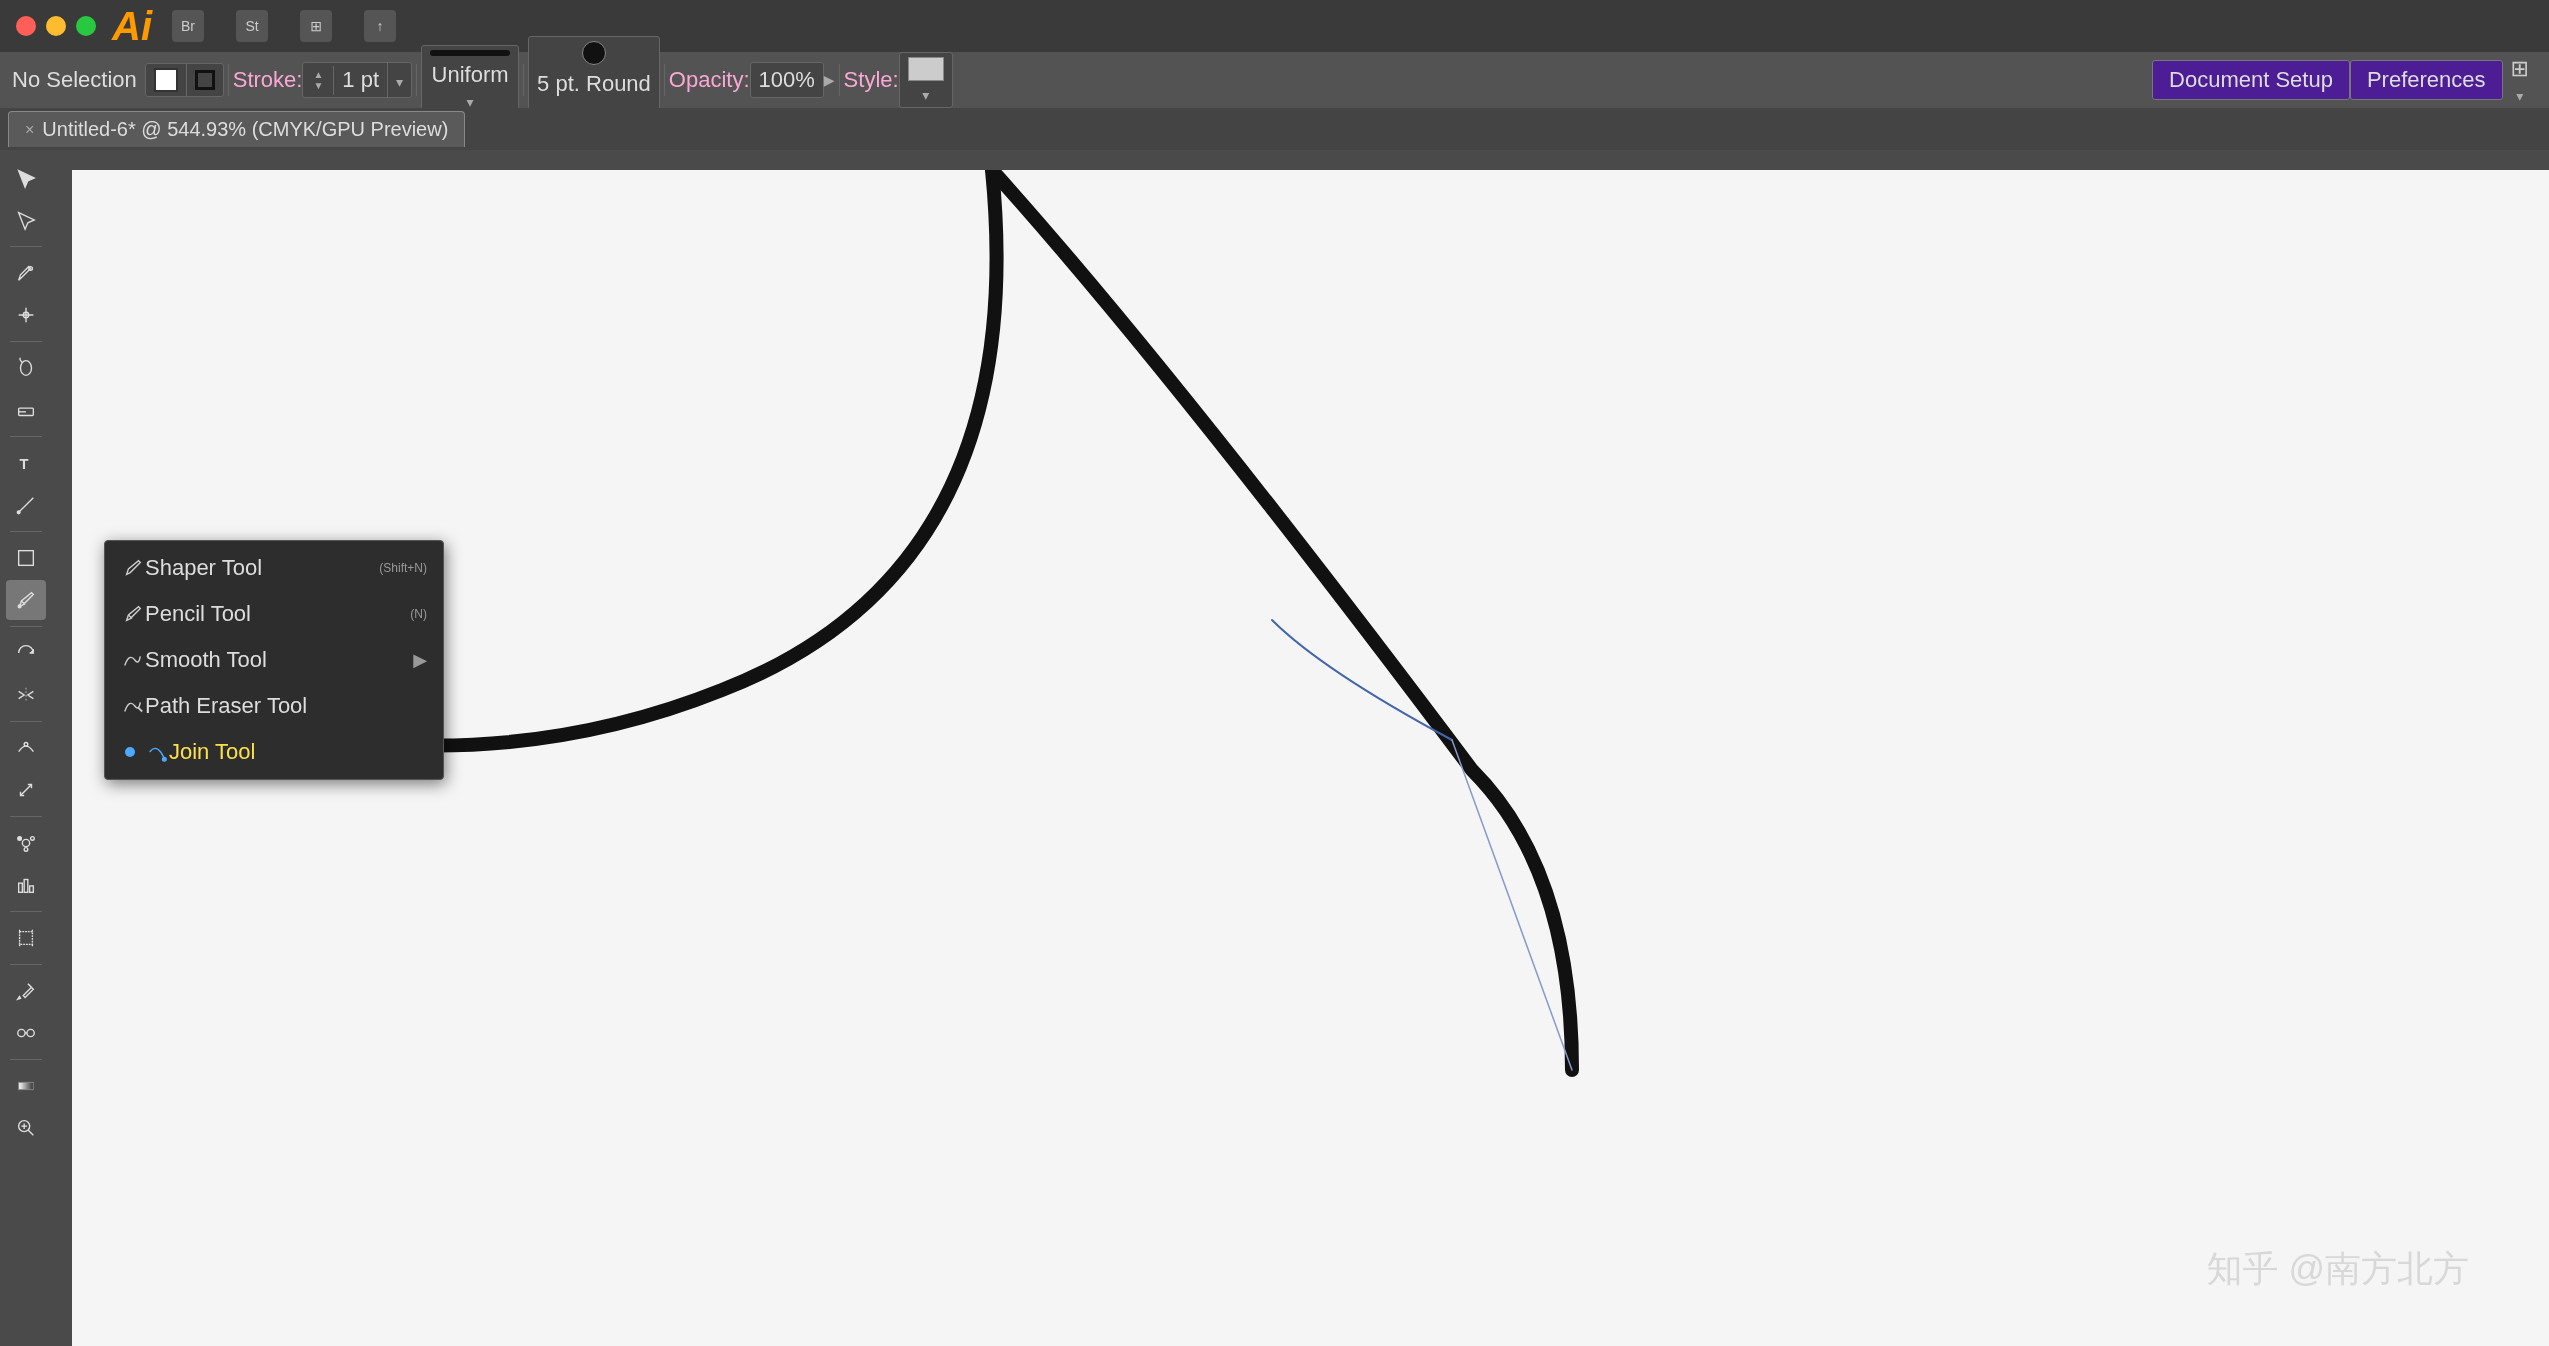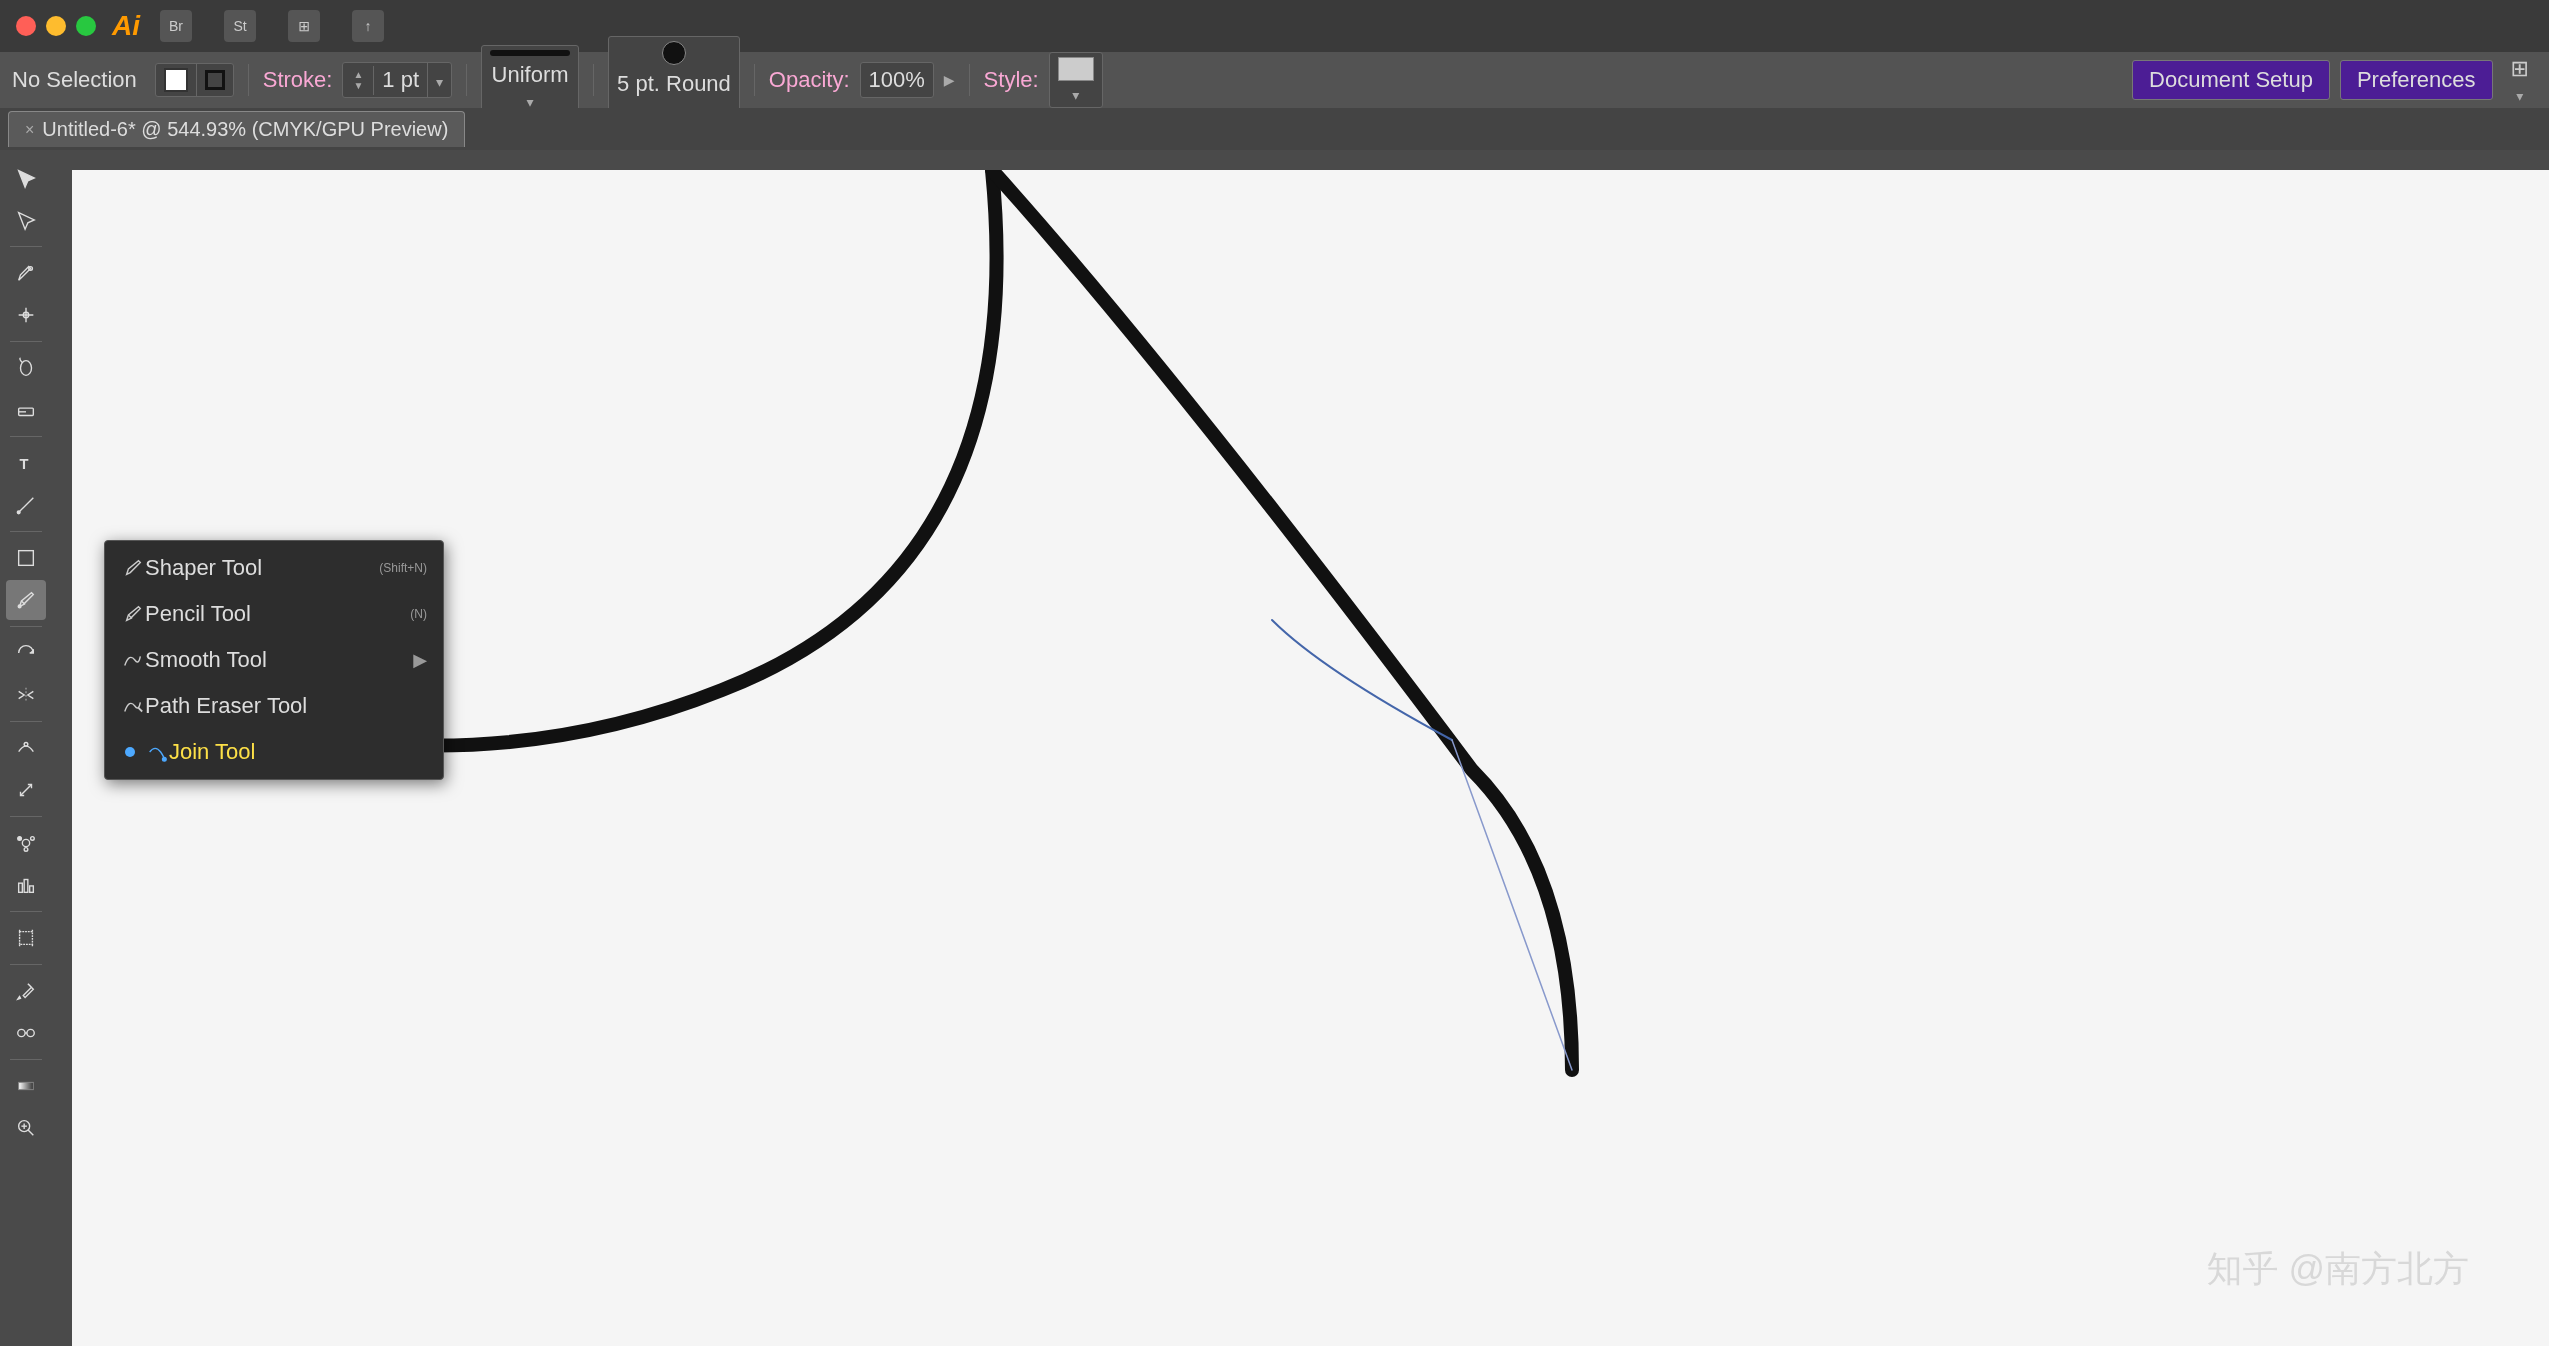--- a/index.html
+++ b/index.html
@@ -34,21 +34,21 @@
       border-radius: 50%;
       border: none;
       cursor: pointer;
     }
     .tl-close { background: #ff5f57; }
     .tl-min { background: #febc2e; }
     .tl-max { background: #28c840; }
 
     .ai-logo {
       color: #ff9a00;
-      font-size: 28px;
+      font-size: 40px;
       font-weight: bold;
       margin-right: 20px;
       font-style: italic;
     }
 
     .titlebar-icons {
       display: flex;
       align-items: center;
       gap: 32px;
       margin-right: 12px;
@@ -67,21 +67,20 @@
     }
 
     
     #toolbar {
       width: 100%;
       height: 56px;
       background: #535353;
       display: flex;
       align-items: center;
       padding: 0 12px;
-      gap: 10px;
       position: relative;
       z-index: 100;
     }
 
     .toolbar-separator {
       width: 1px;
       height: 32px;
       background: #666;
       margin: 0 4px;
     }

